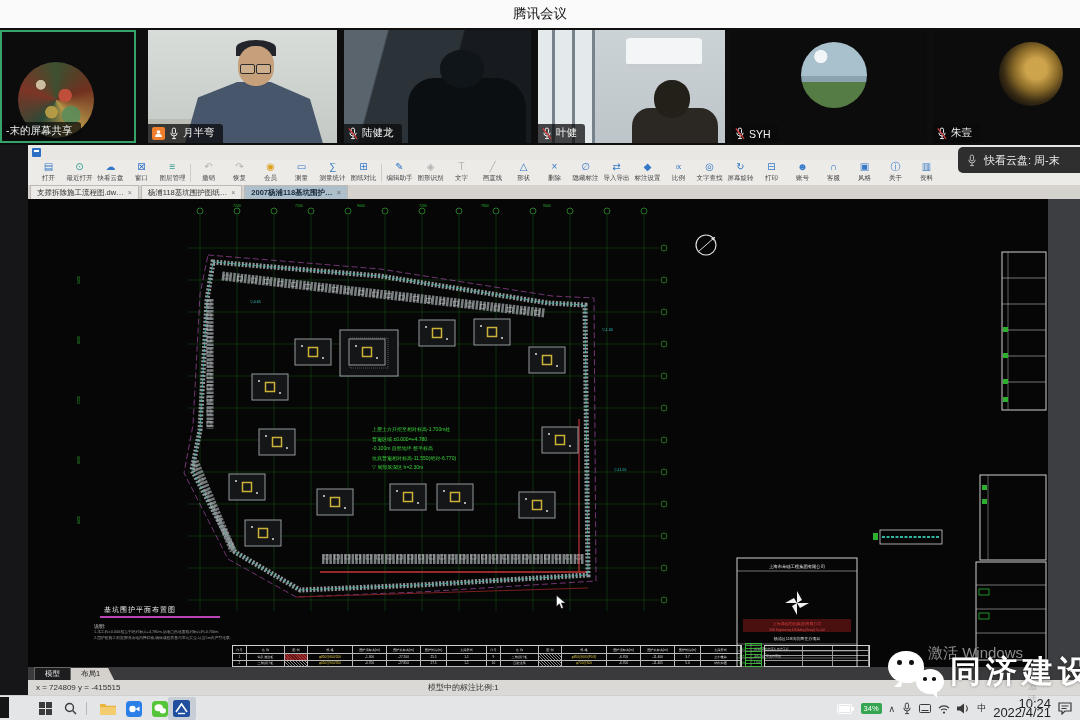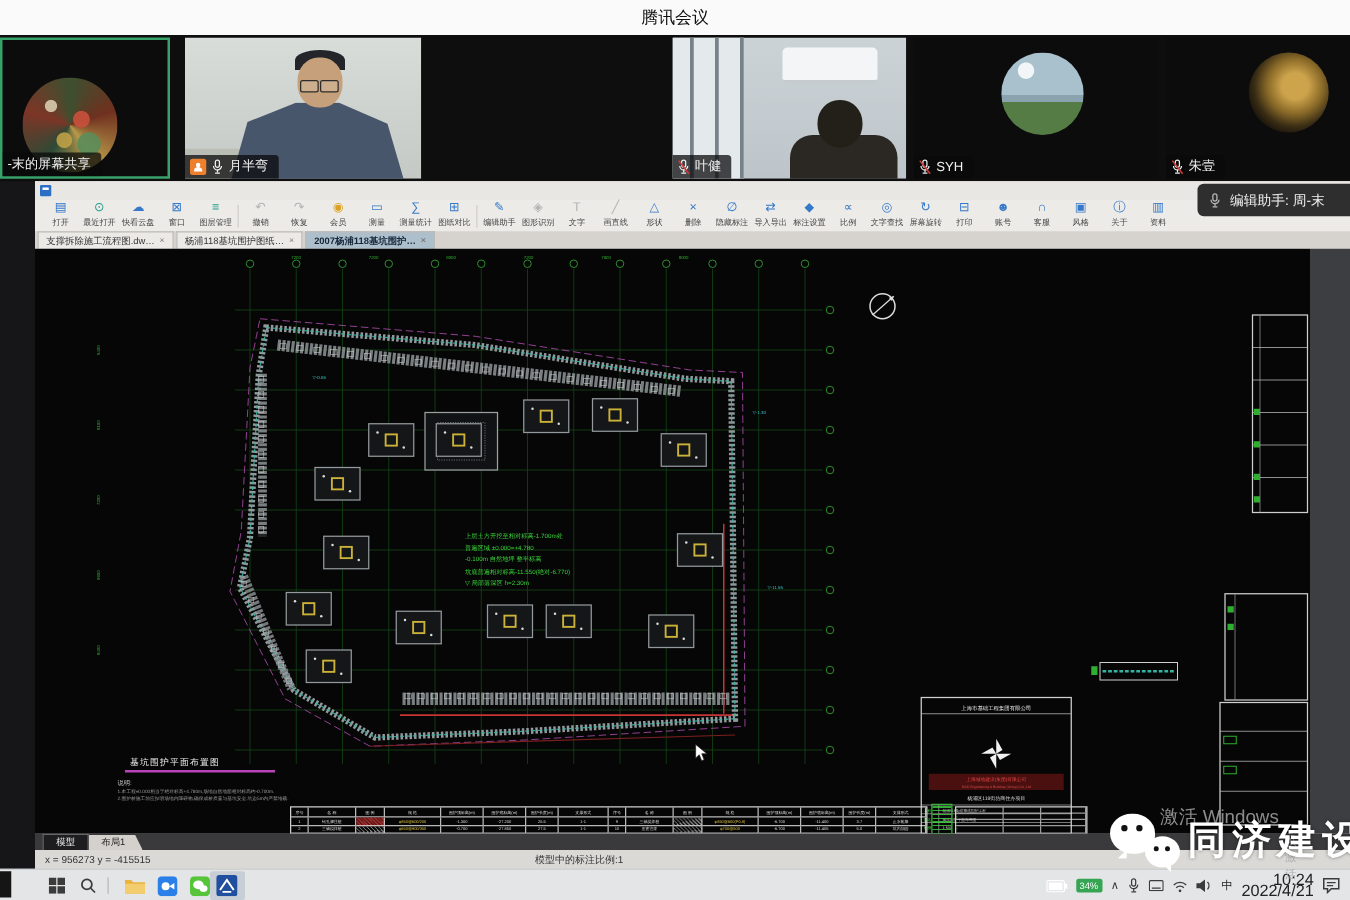--- a/index.html
+++ b/index.html
@@ -178,20 +178,37 @@
  <rect x="3.6" y="1" width="3.6" height="6.4" rx="1.8" fill="none" stroke="#f0f0f0" stroke-width="1.1"></rect>
  <path d="M2 6.2 a3.5 3.5 0 0 0 7 0" fill="none" stroke="#f0f0f0" stroke-width="1.1"></path>
  <line x1="5.5" y1="9.8" x2="5.5" y2="12" stroke="#f0f0f0" stroke-width="1.1"></line>
  <line x1="3.4" y1="12.6" x2="7.6" y2="12.6" stroke="#f0f0f0" stroke-width="1.1"></line>
  </svg>
           </span>
         <span>月半弯</span>
       </div>
     </div>
 
+    <div class="tile" style="left:344px;width:187px;">
+      <div class="t3bg"></div>
+      <div class="t3body"></div>
+      <div class="t3head"></div>
+      <div class="vlabel">
+        <span class="mic muted">
+            <svg width="10" height="13" viewBox="0 0 11 14">
+ <rect x="3.6" y="1" width="3.6" height="6.4" rx="1.8" fill="none" stroke="#f0f0f0" stroke-width="1.1"></rect>
+ <path d="M2 6.2 a3.5 3.5 0 0 0 7 0" fill="none" stroke="#f0f0f0" stroke-width="1.1"></path>
+ <line x1="5.5" y1="9.8" x2="5.5" y2="12" stroke="#f0f0f0" stroke-width="1.1"></line>
+ <line x1="3.4" y1="12.6" x2="7.6" y2="12.6" stroke="#f0f0f0" stroke-width="1.1"></line>
+ <line x1="1" y1="1.5" x2="10" y2="13" stroke="#d23b3b" stroke-width="1.4"></line>
+            </svg>
+          </span>
+        <span>陆健龙</span>
+      </div>
+    </div>
 
     <div class="tile" style="left:538px;width:187px;">
       <div class="t4bg"></div>
       <div class="t4win">
           <i style="left:14px;"></i>
           <i style="left:34px;"></i>
         </div>
       <div class="t4ac"></div>
       <div class="t4body"></div>
       <div class="t4head"></div>
@@ -750,21 +767,21 @@
     </div>
 
     <div class="side-band"></div>
 
     <div class="model-row">
       <span class="mtab active">模型</span>
       <span class="mtab idle">布局1</span>
     </div>
 
     <div class="status-row">
-      <span class="coords">x = 956273   y = -415515</span>
+      <span class="coords">x = 724809   y = -415515</span>
       <span class="scale">模型中的标注比例:1</span>
     </div>
   </div>
 
   <div class="activation">
     <div class="act1">激活 Windows</div>
     <div class="act2">以激活</div>
   </div>
 
   <div class="wm">
@@ -779,21 +796,21 @@
 
   <div class="speak-pill">
     <span class="mic big">
         <svg width="10" height="13" viewBox="0 0 11 14">
  <rect x="3.6" y="1" width="3.6" height="6.4" rx="1.8" fill="none" stroke="#bbbbbb" stroke-width="1.1"></rect>
  <path d="M2 6.2 a3.5 3.5 0 0 0 7 0" fill="none" stroke="#bbbbbb" stroke-width="1.1"></path>
  <line x1="5.5" y1="9.8" x2="5.5" y2="12" stroke="#bbbbbb" stroke-width="1.1"></line>
  <line x1="3.4" y1="12.6" x2="7.6" y2="12.6" stroke="#bbbbbb" stroke-width="1.1"></line>
  </svg>
       </span>
-    <span>编辑助手: 周-末</span>
+    <span>快看云盘: 周-末</span>
   </div>
 
   <div class="taskbar">
     <div class="tk-active"></div>
     <div class="tkico" style="left:36px;">
       <svg width="13" height="13" viewBox="0 0 13 13">
           <rect x="0" y="0" width="6" height="6" fill="#3b3b3b"></rect>
           <rect x="7" y="0" width="6" height="6" fill="#3b3b3b"></rect>
           <rect x="0" y="7" width="6" height="6" fill="#3b3b3b"></rect>
           <rect x="7" y="7" width="6" height="6" fill="#3b3b3b"></rect>

